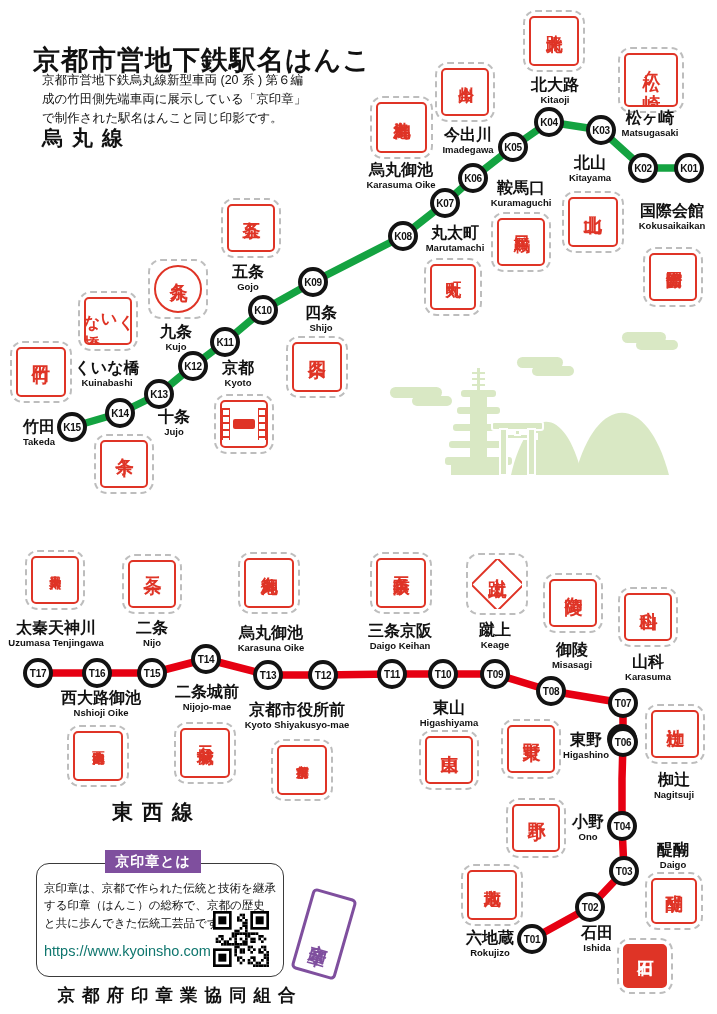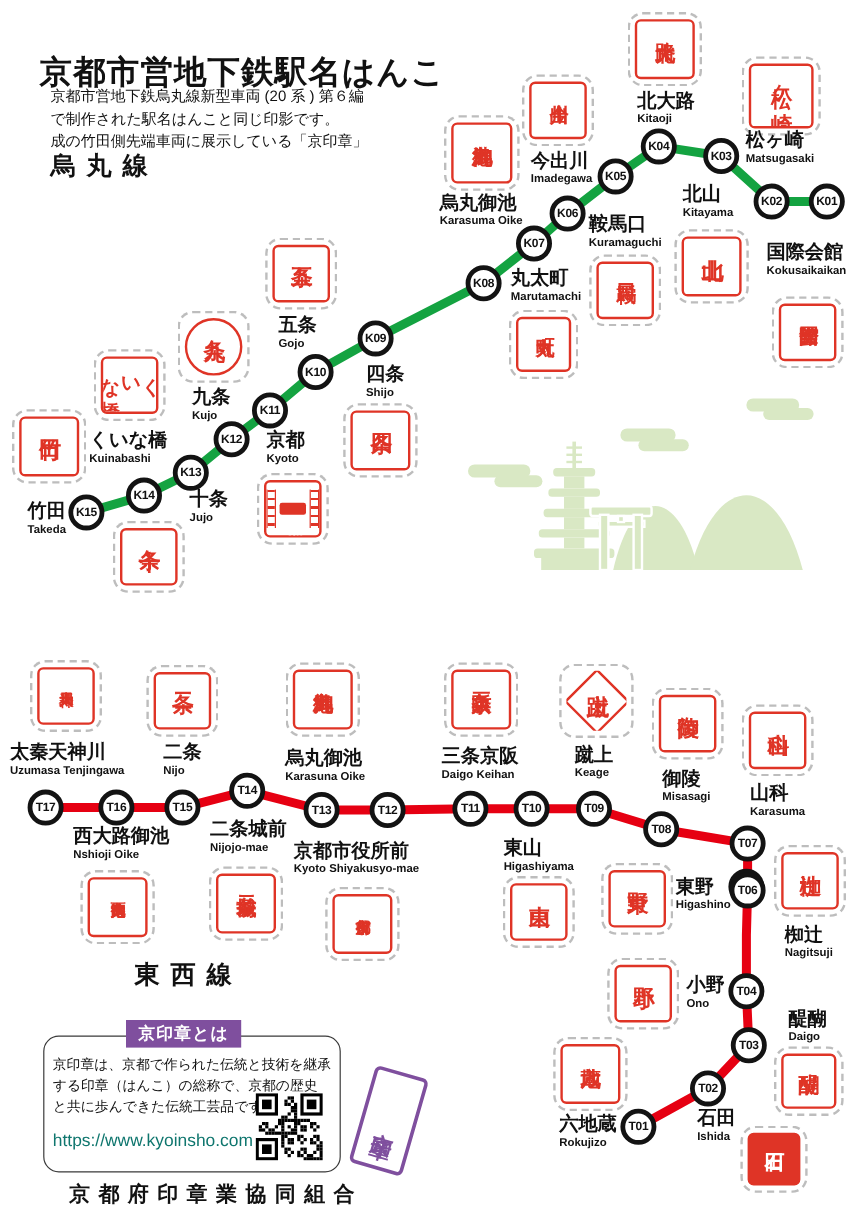--- a/index.html
+++ b/index.html
@@ -22,21 +22,21 @@
   
   .decor{position:absolute;left:385px;top:330px;width:300px;height:145px;}
 
   
   .rails{position:absolute;left:0;top:0;width:717px;height:1014px;z-index:3;pointer-events:none;}
 
   
   .marker{position:absolute;width:30px;height:30px;border-radius:50%;background:#fff;border:4px solid #131313;box-sizing:border-box;display:flex;align-items:center;justify-content:center;font-size:10px;font-weight:800;z-index:4;letter-spacing:-0.3px;}
 
   
-  .slabel{position:absolute;transform:translateX(-50%);text-align:left;line-height:1.05;z-index:5;white-space:nowrap;}
+  .slabel{position:absolute;transform:translateX(-50%);text-align:center;line-height:1.05;z-index:5;white-space:nowrap;}
   .slabel .ja{font-size:16px;font-weight:800;}
   .slabel .en{font-size:9.5px;font-weight:700;margin-top:1px;}
 
   
   .stamp{position:absolute;box-sizing:border-box;border:2px dashed #bdbdbd;border-radius:13px;background:#fff;padding:4px;z-index:2;}
   .seal{width:100%;height:100%;box-sizing:border-box;border:2.5px solid var(--sealred);border-radius:5px;display:flex;align-items:center;justify-content:center;color:var(--sealred);font-family:var(--serif);font-weight:700;overflow:hidden;}
   .stext{writing-mode:vertical-rl;text-orientation:upright;line-height:1.06;letter-spacing:0;display:block;}
   .v-circle .seal{border-radius:50%;}
   .v-solid .seal{background:var(--sealred);color:#fff;}
   .v-diamond .seal{border:none;}
@@ -57,22 +57,22 @@
   .org{position:absolute;left:25px;top:983px;width:310px;text-align:center;font-size:17.5px;letter-spacing:7px;font-weight:600;white-space:nowrap;}
 </style>
 </head>
 <body>
 
 <div class="canvas">
 
   <h1 class="title">京都市営地下鉄駅名はんこ</h1>
   <div class="desc">
     <div>京都市営地下鉄烏丸線新型車両 (20 系 ) 第６編</div>
+    <div>成の竹田側先端車両に展示している「京印章」</div>
     <div>で制作された駅名はんこと同じ印影です。</div>
-    <div>成の竹田側先端車両に展示している「京印章」</div>
   </div>
   <div class="line-heading lh-karasuma">烏丸線</div>
   <div class="line-heading lh-tozai">東西線</div>
 
   <svg class="decor" viewBox="0 0 300 145">
     <g fill="#d9e8c4">
       <rect x="5" y="57" width="52" height="11" rx="5.5"></rect>
       <rect x="27" y="66" width="40" height="10" rx="5"></rect>
       <rect x="132" y="27" width="46" height="11" rx="5.5"></rect>
       <rect x="147" y="36" width="42" height="10" rx="5"></rect>

